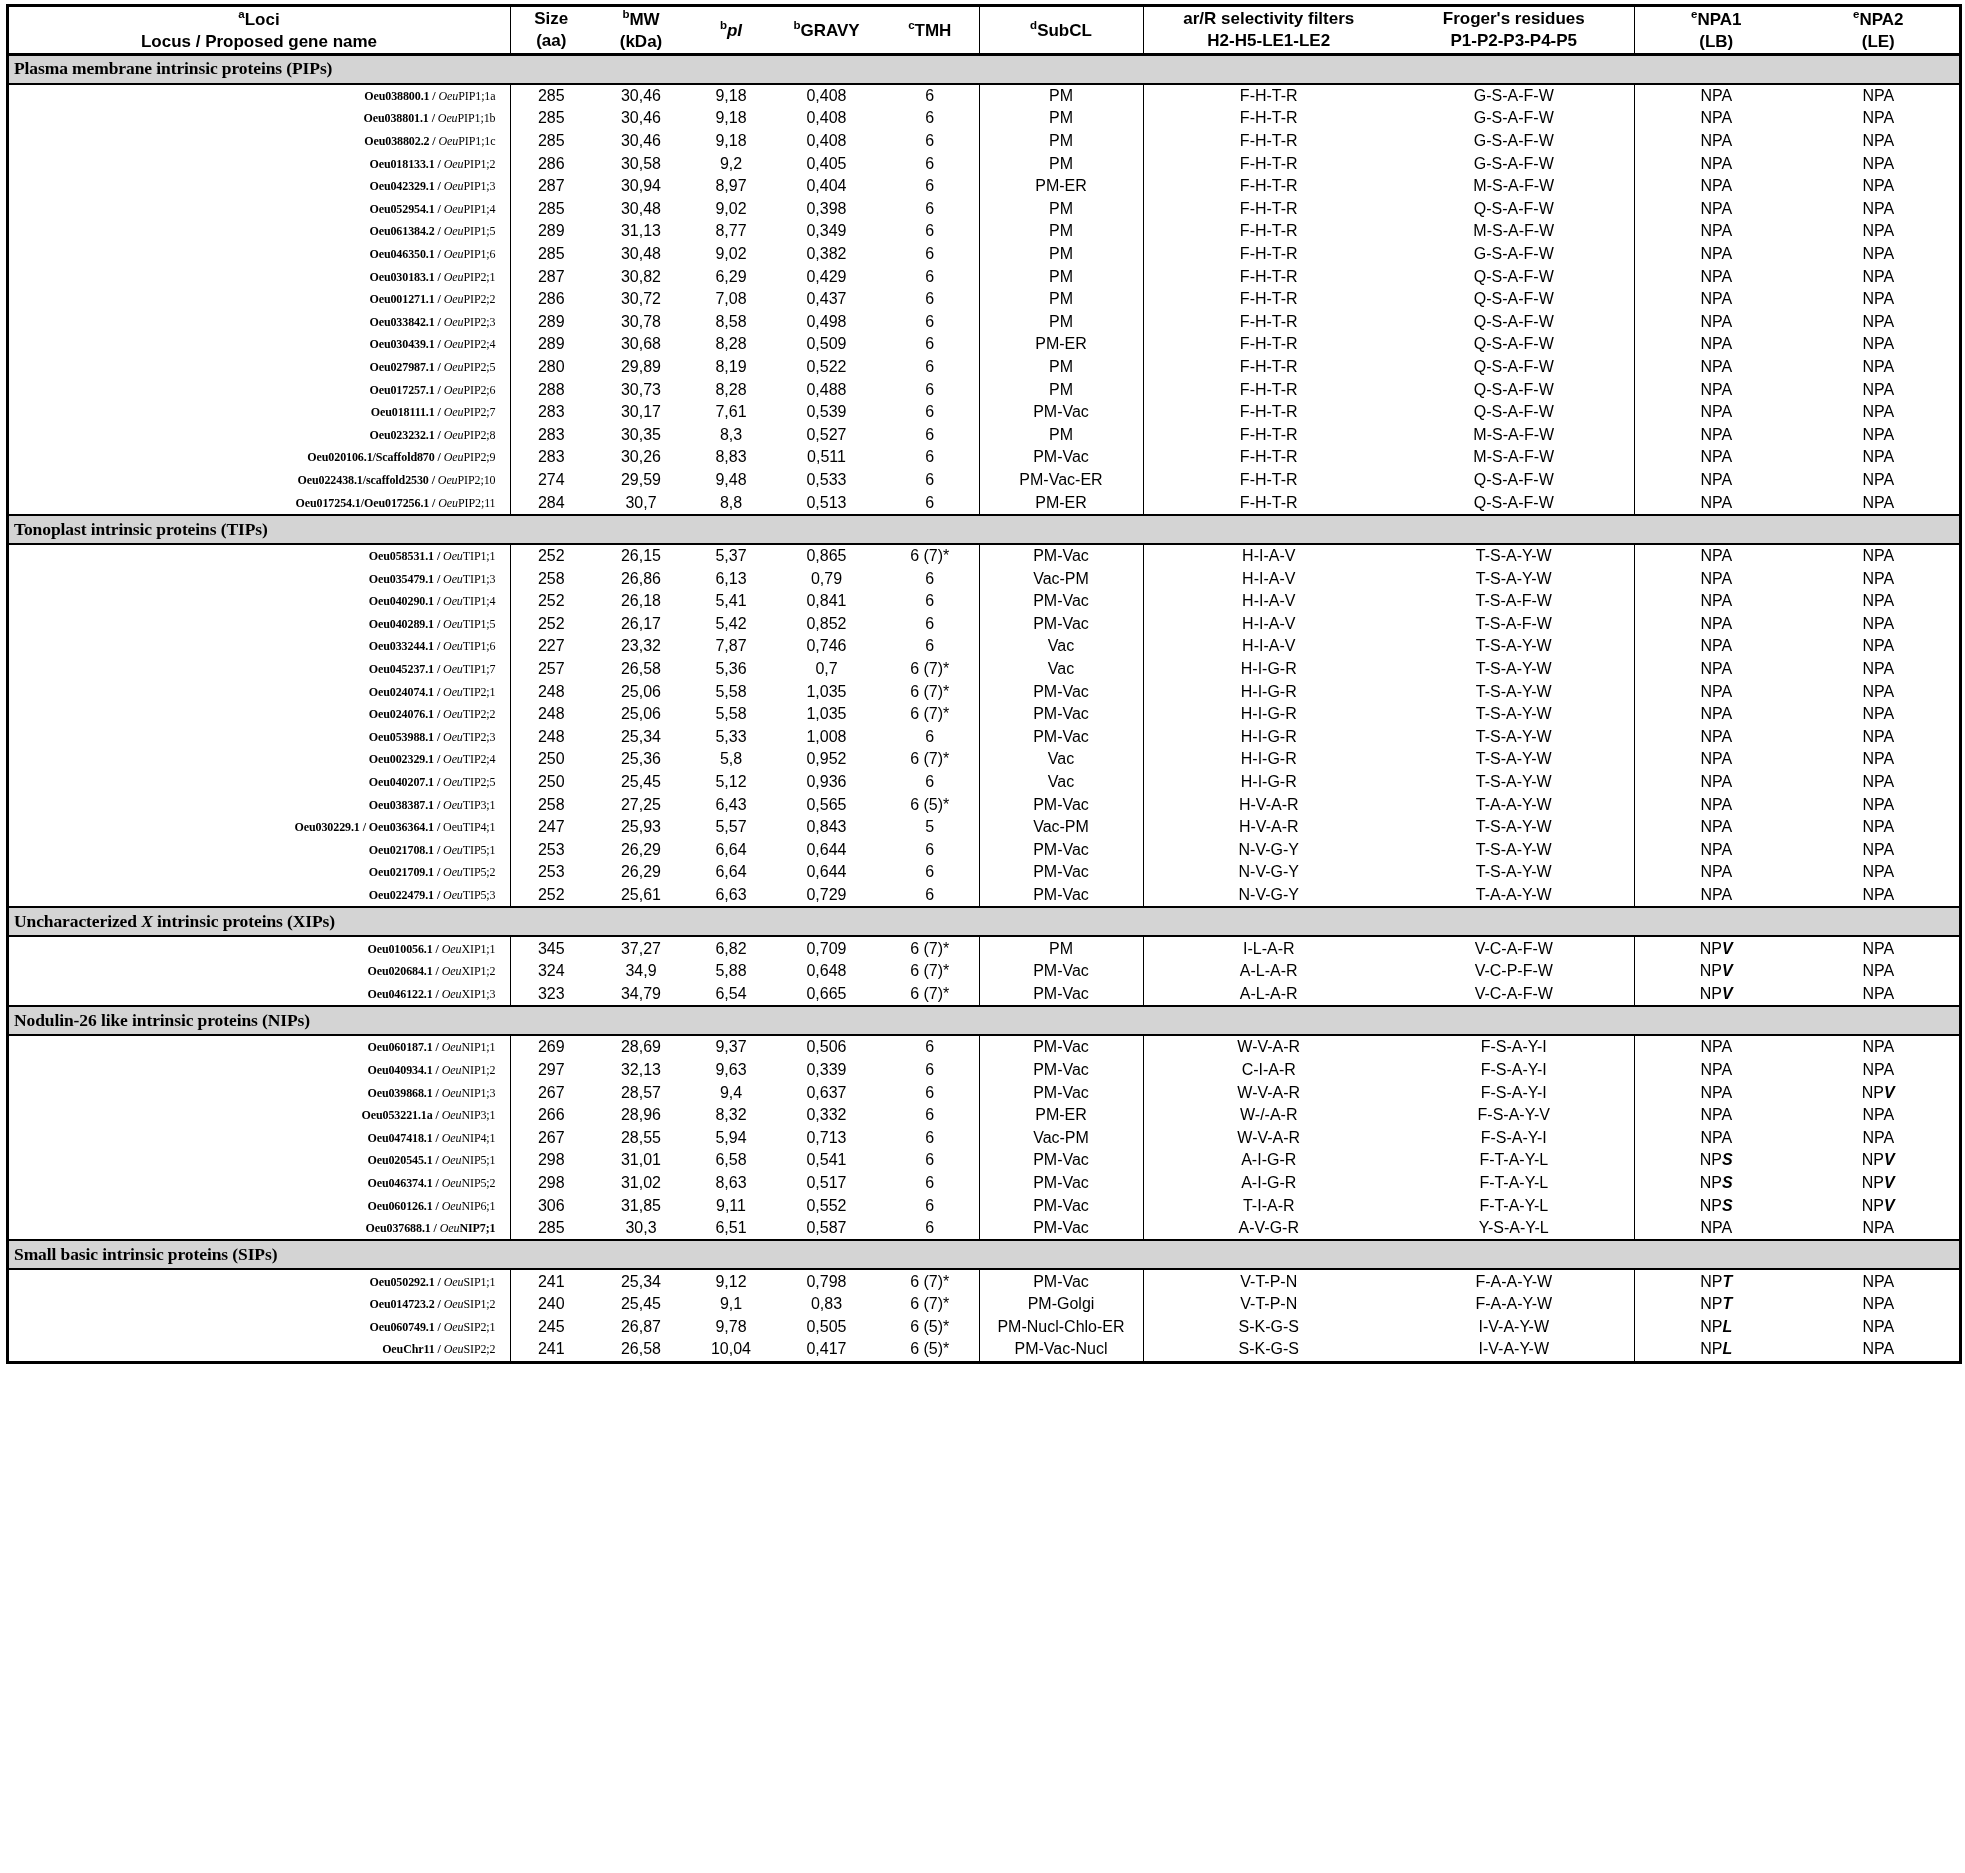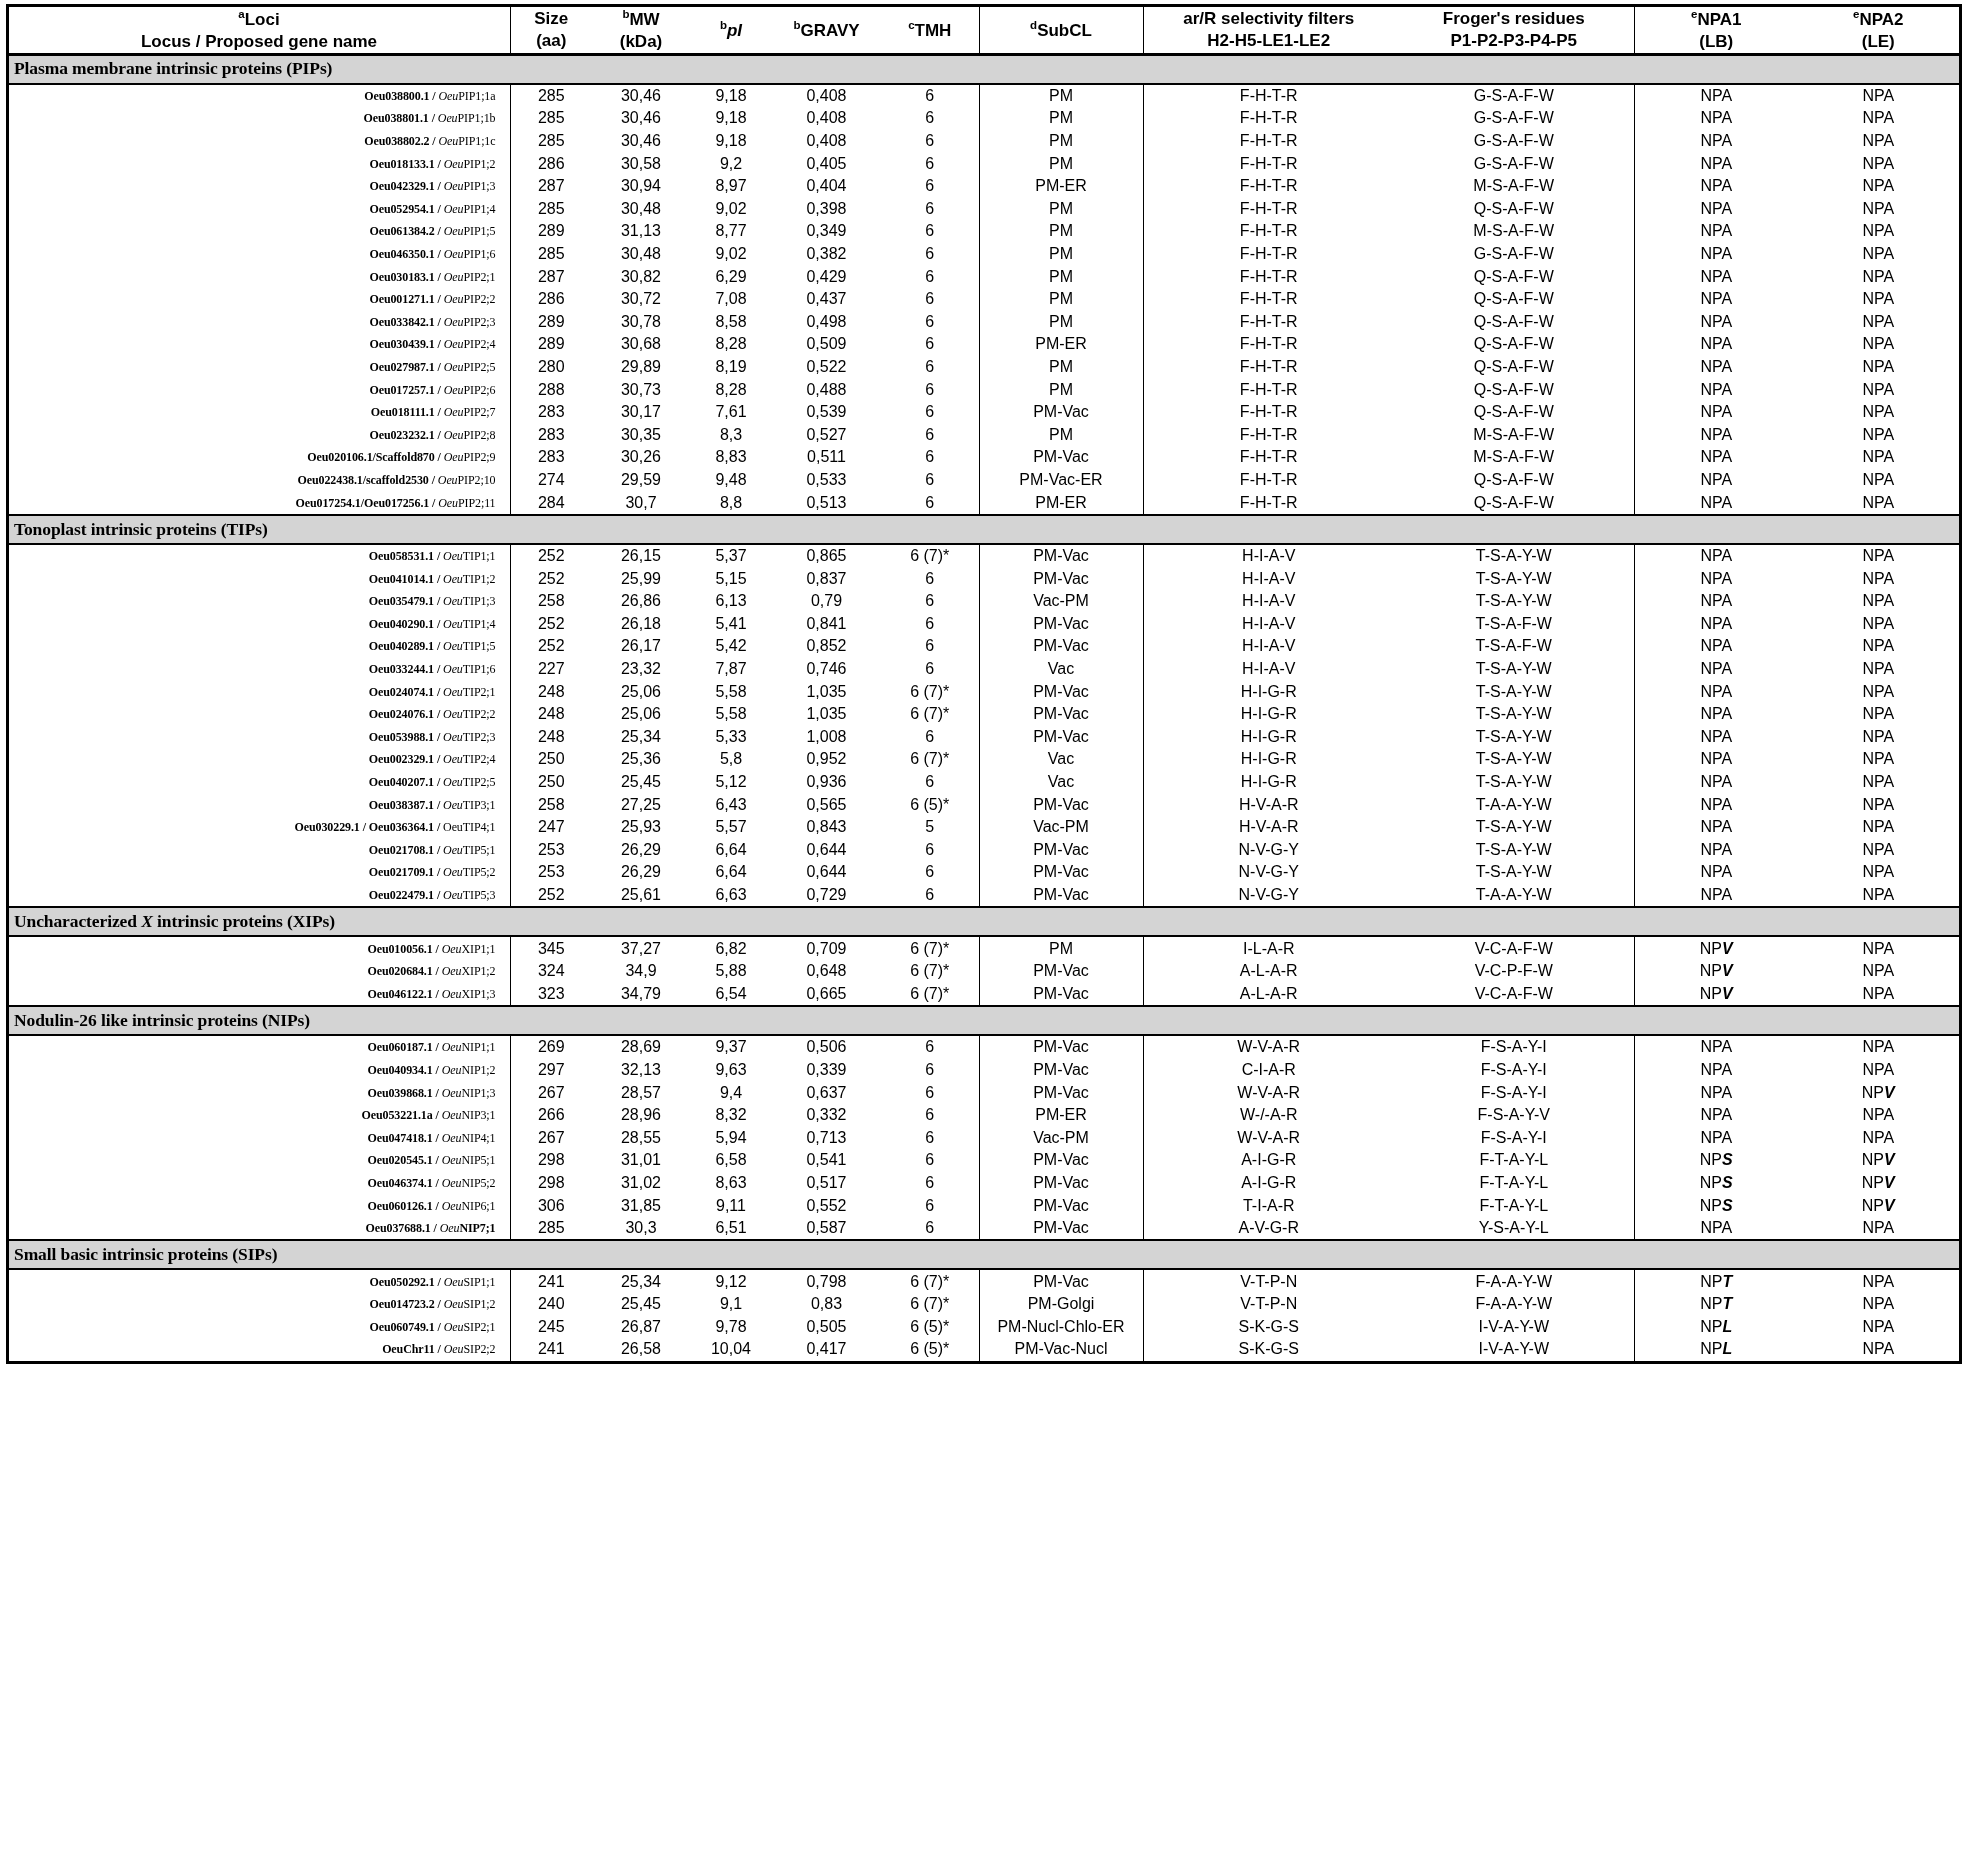--- a/index.html
+++ b/index.html
@@ -400,33 +400,20 @@
           <td>5,37</td>
           <td>0,865</td>
           <td>6 (7)*</td>
           <td class="subcl">PM-Vac</td>
           <td>H-I-A-V</td>
           <td>T-S-A-Y-W</td>
           <td class="npa1">NPA</td>
           <td class="sidebar-r">NPA</td>
         </tr>
         <tr class="data">
-          <td class="locus sidebar-l"><span class="gn">Oeu041014.1</span> / <span class="pref">Oeu</span><span class="gn" style="font-weight:normal">TIP1;2</span></td>
-          <td>252</td>
-          <td>25,99</td>
-          <td>5,15</td>
-          <td>0,837</td>
-          <td>6</td>
-          <td class="subcl">PM-Vac</td>
-          <td>H-I-A-V</td>
-          <td>T-S-A-Y-W</td>
-          <td class="npa1">NPA</td>
-          <td class="sidebar-r">NPA</td>
-        </tr>
-        <tr class="data">
           <td class="locus sidebar-l"><span class="gn">Oeu035479.1</span> / <span class="pref">Oeu</span><span class="gn" style="font-weight:normal">TIP1;3</span></td>
           <td>258</td>
           <td>26,86</td>
           <td>6,13</td>
           <td>0,79</td>
           <td>6</td>
           <td class="subcl">Vac-PM</td>
           <td>H-I-A-V</td>
           <td>T-S-A-Y-W</td>
           <td class="npa1">NPA</td>
@@ -460,20 +447,33 @@
         </tr>
         <tr class="data">
           <td class="locus sidebar-l"><span class="gn">Oeu033244.1</span> / <span class="pref">Oeu</span><span class="gn" style="font-weight:normal">TIP1;6</span></td>
           <td>227</td>
           <td>23,32</td>
           <td>7,87</td>
           <td>0,746</td>
           <td>6</td>
           <td class="subcl">Vac</td>
           <td>H-I-A-V</td>
+          <td>T-S-A-Y-W</td>
+          <td class="npa1">NPA</td>
+          <td class="sidebar-r">NPA</td>
+        </tr>
+        <tr class="data">
+          <td class="locus sidebar-l"><span class="gn">Oeu045237.1</span> / <span class="pref">Oeu</span><span class="gn" style="font-weight:normal">TIP1;7</span></td>
+          <td>257</td>
+          <td>26,58</td>
+          <td>5,36</td>
+          <td>0,7</td>
+          <td>6 (7)*</td>
+          <td class="subcl">Vac</td>
+          <td>H-I-G-R</td>
           <td>T-S-A-Y-W</td>
           <td class="npa1">NPA</td>
           <td class="sidebar-r">NPA</td>
         </tr>
         <tr class="data">
           <td class="locus sidebar-l"><span class="gn">Oeu024074.1</span> / <span class="pref">Oeu</span><span class="gn" style="font-weight:normal">TIP2;1</span></td>
           <td>248</td>
           <td>25,06</td>
           <td>5,58</td>
           <td>1,035</td>

